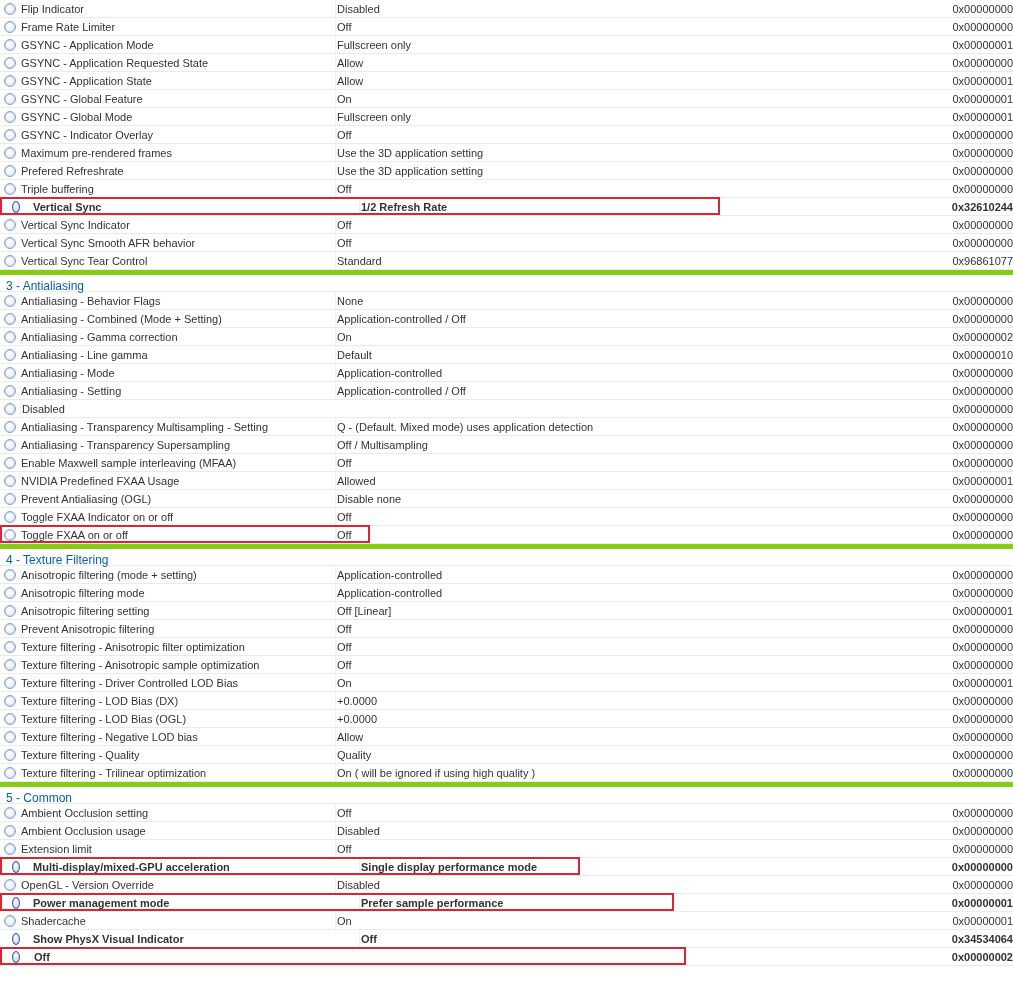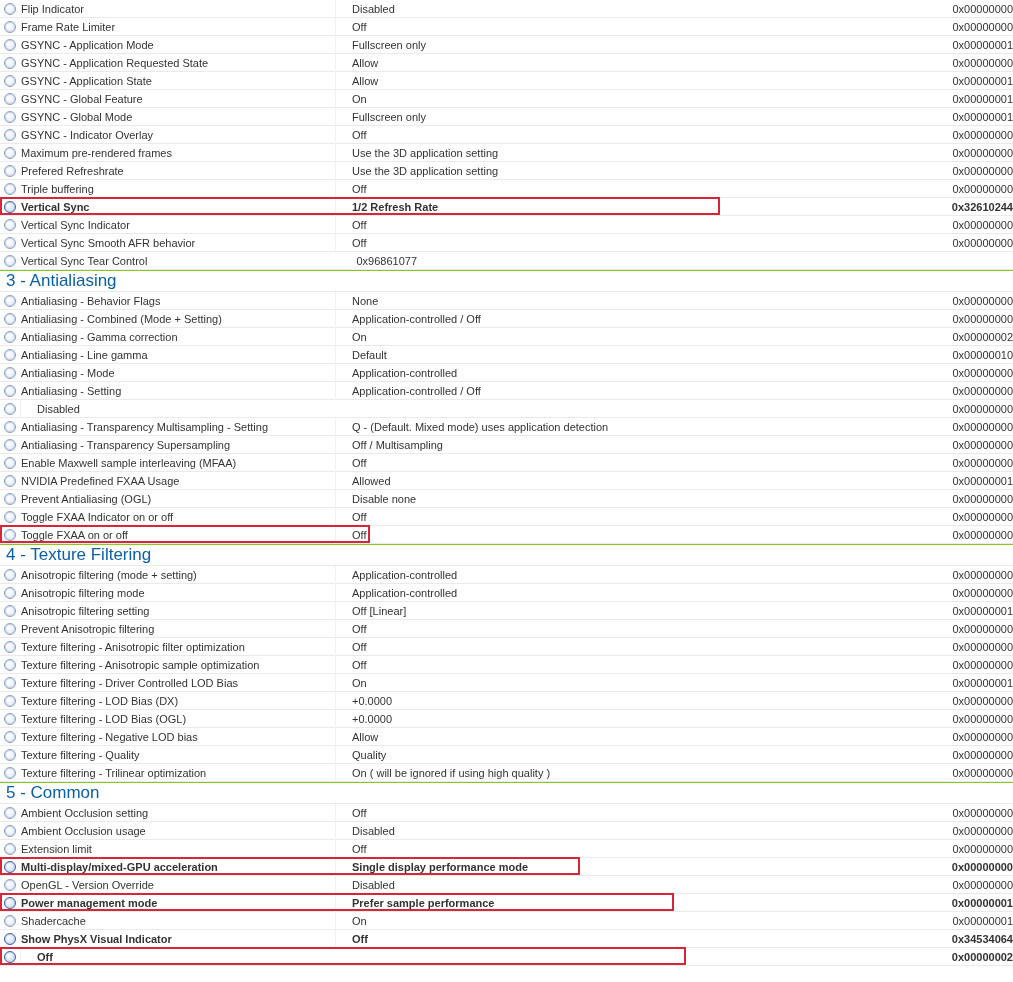--- a/index.html
+++ b/index.html
@@ -7,33 +7,32 @@
     margin: 0;
     padding: 0;
     font-family: "Segoe UI", Tahoma, Arial, sans-serif;
     font-size: 11px;
     color: #333;
     background: #fff;
     width: 1013px;
   }
   .row {
     display: flex;
-    align-items: center;
     height: 18px;
     line-height: 18px;
     border-bottom: 1px solid #eaeaea;
     position: relative;
   }
   .row.header {
     color: #0b5fa5;
-    font-size: 17px;
+    font-size: 12px;
     padding-left: 6px;
     height: 22px;
     line-height: 22px;
-    border-top: 1px solid #84cc16;
+    border-top: 5px solid #84cc16;
   }
   .icon-cell {
     width: 20px;
     flex: 0 0 20px;
     display: flex;
     align-items: center;
     justify-content: center;
   }
   .gear {
     width: 12px;
@@ -50,33 +49,33 @@
   }
   .name {
     flex: 0 0 315px;
     padding-left: 1px;
     white-space: nowrap;
     overflow: hidden;
     text-overflow: ellipsis;
   }
   .value {
     flex: 1;
-    padding-left: 16px;
+    padding-left: 1px;
     white-space: nowrap;
     overflow: hidden;
     text-overflow: ellipsis;
     border-left: 1px solid #f1f1f1;
   }
   .hex {
     flex: 0 0 82px;
     text-align: right;
     white-space: nowrap;
     color: #333;
   }
-  .bold { font-weight: 600; }
+  .bold { font-weight: 600; margin-left: 12px; }
   .hl-box {
     position: absolute;
     border: 2px solid #d72638;
     pointer-events: none;
     z-index: 5;
   }
 </style>
 </head>
 <body>
 
@@ -192,20 +191,21 @@
       </div>
       <div class="name">Vertical Sync Smooth AFR behavior</div>
       <div class="value">Off</div>
       <div class="hex">0x00000000</div>
     </div>
     <div class="row">
       <div class="icon-cell">
         <div class="gear"></div>
       </div>
       <div class="name">Vertical Sync Tear Control</div>
+      <div class="value">Standard</div>
       <div class="hex">0x96861077</div>
     </div>
     <div class="row header">
       <span>3 - Antialiasing</span>
     </div>
     <div class="row">
       <div class="icon-cell">
         <div class="gear"></div>
       </div>
       <div class="name">Antialiasing - Behavior Flags</div>

